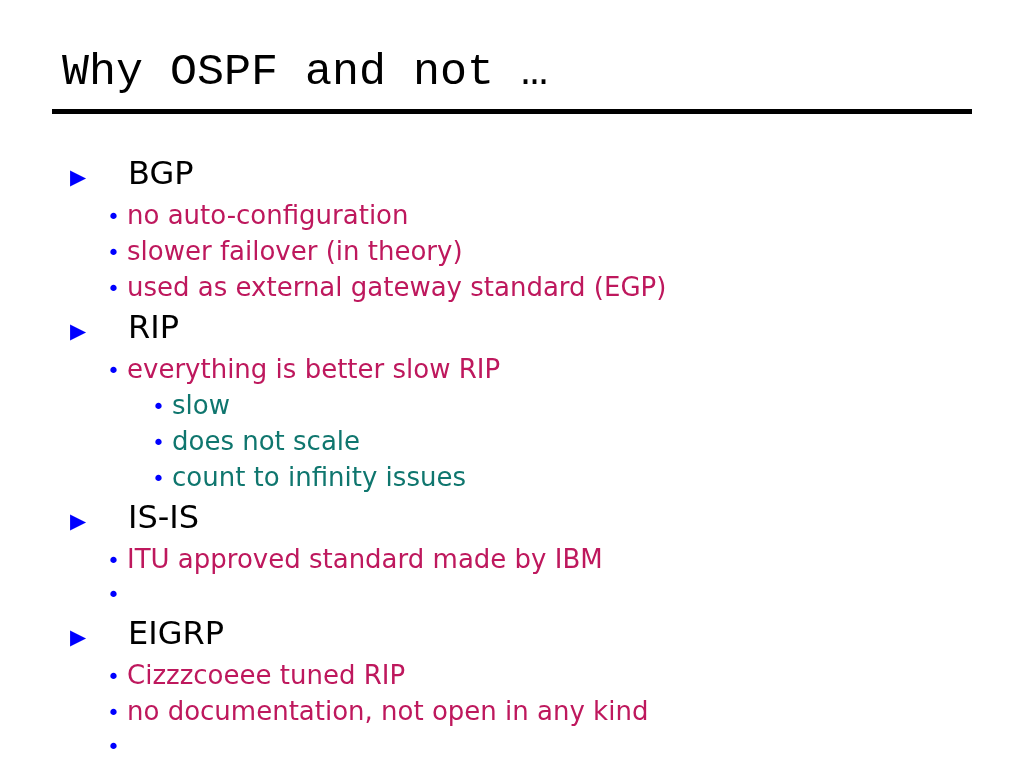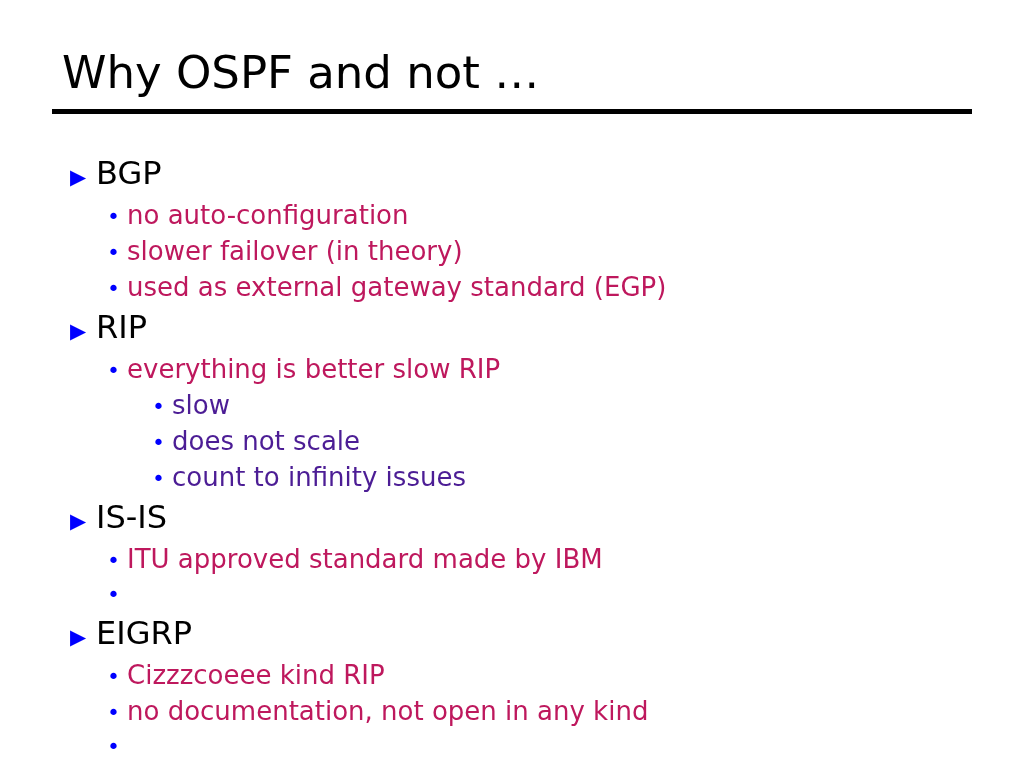--- a/index.html
+++ b/index.html
@@ -31,20 +31,21 @@
   }
   .slide-title {
     font-size: 45px;
     font-weight: 400;
     line-height: 54px;
     letter-spacing: 0px;
     color: #000000;
     white-space: pre;
     margin: 0;
     padding: 0 0 0 10px;
+    font-family: Liberation Mono, monospace;
   }
   .title-rule {
     margin-top: 9px;
     width: 920px;
     height: 5px;
     background: #000000;
   }
 
   
   .body-block {
@@ -69,20 +70,21 @@
   .level1 .marker {
     color: #0000ff;
     font-size: 21px;
     line-height: 42px;
     width: 26px;
     flex: 0 0 26px;
     display: inline-block;
   }
   .level1 .text {
     color: #000000;
+    margin-left: 32px;
   }
 
   
   .level2 {
     font-size: 26px;
     line-height: 34px;
     padding-left: 55px;
   }
   .level2 .marker {
     color: #0000ff;
@@ -104,21 +106,21 @@
   }
   .level3 .marker {
     color: #0000ff;
     font-size: 22px;
     line-height: 34px;
     width: 20px;
     flex: 0 0 20px;
     display: inline-block;
   }
   .level3 .text {
-    color: #4c1d95;
+    color: #0f766e;
   }
 </style>
 </head>
 <body>
 
 <div class="slide">
 
   <div class="title-block">
     <h1 class="slide-title">Why OSPF and not …</h1>
     <div class="title-rule"></div>
@@ -131,18 +133,18 @@
       <div class="item level2"><span class="marker">•</span><span class="text">used as external gateway standard (EGP)</span></div>
       <div class="item level1"><span class="marker">▶</span><span class="text">RIP</span></div>
       <div class="item level2"><span class="marker">•</span><span class="text">everything is better slow RIP</span></div>
       <div class="item level3"><span class="marker">•</span><span class="text">slow</span></div>
       <div class="item level3"><span class="marker">•</span><span class="text">does not scale</span></div>
       <div class="item level3"><span class="marker">•</span><span class="text">count to infinity issues</span></div>
       <div class="item level1"><span class="marker">▶</span><span class="text">IS-IS</span></div>
       <div class="item level2"><span class="marker">•</span><span class="text">ITU approved standard made by IBM</span></div>
       <div class="item level2"><span class="marker">•</span></div>
       <div class="item level1"><span class="marker">▶</span><span class="text">EIGRP</span></div>
-      <div class="item level2"><span class="marker">•</span><span class="text">Cizzzcoeee kind RIP</span></div>
+      <div class="item level2"><span class="marker">•</span><span class="text">Cizzzcoeee tuned RIP</span></div>
       <div class="item level2"><span class="marker">•</span><span class="text">no documentation, not open in any kind</span></div>
       <div class="item level2"><span class="marker">•</span></div>
     </div>
 
 </div>
 
 </body></html>

